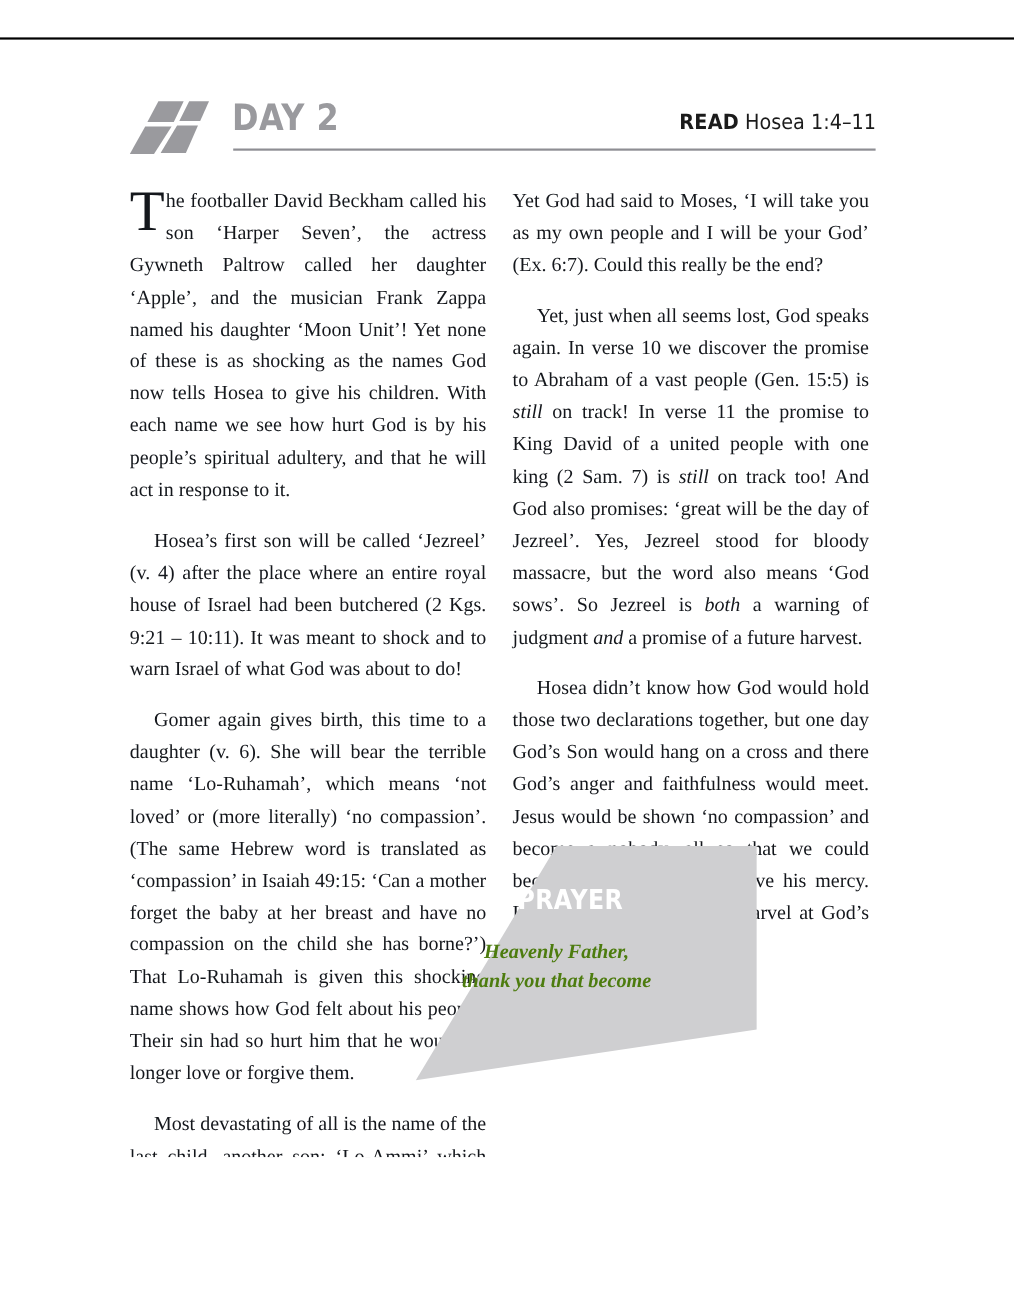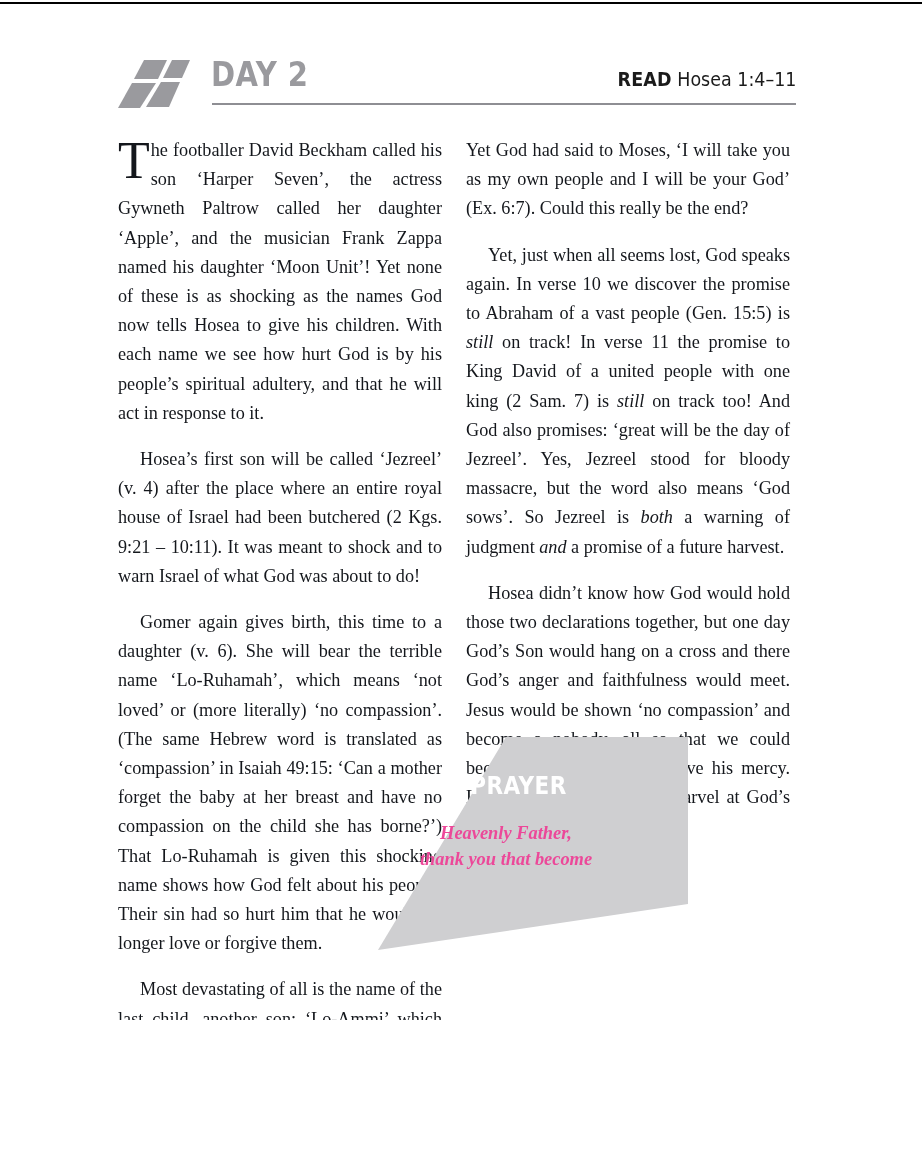--- a/index.html
+++ b/index.html
@@ -9,20 +9,21 @@
   }
   body {
     font-family: "Liberation Serif", serif;
   }
   .page {
     position: relative;
     width: 922px;
     height: 1020px;
     background: #ffffff;
     overflow: hidden;
+    margin-top: 32px;
   }
   
   .top-rule {
     position: absolute;
     left: 0;
     top: 2px;
     width: 922px;
     height: 2px;
     background: #000000;
   }
@@ -160,21 +161,21 @@
     position: absolute;
     left: 0;
     top: 84px;
     width: 316px;
     text-align: center;
     font-family: "Liberation Serif", serif;
     font-weight: bold;
     font-style: italic;
     font-size: 18.4px;
     line-height: 25.5px;
-    color: #ec4899;
+    color: #4d7c0f;
   }
   .prayer-text span { display: block; }
 
   
   .page-number {
     position: absolute;
     left: 120px;
     top: 1097px;
     font-family: "DejaVu Sans", sans-serif;
     font-weight: bold;

